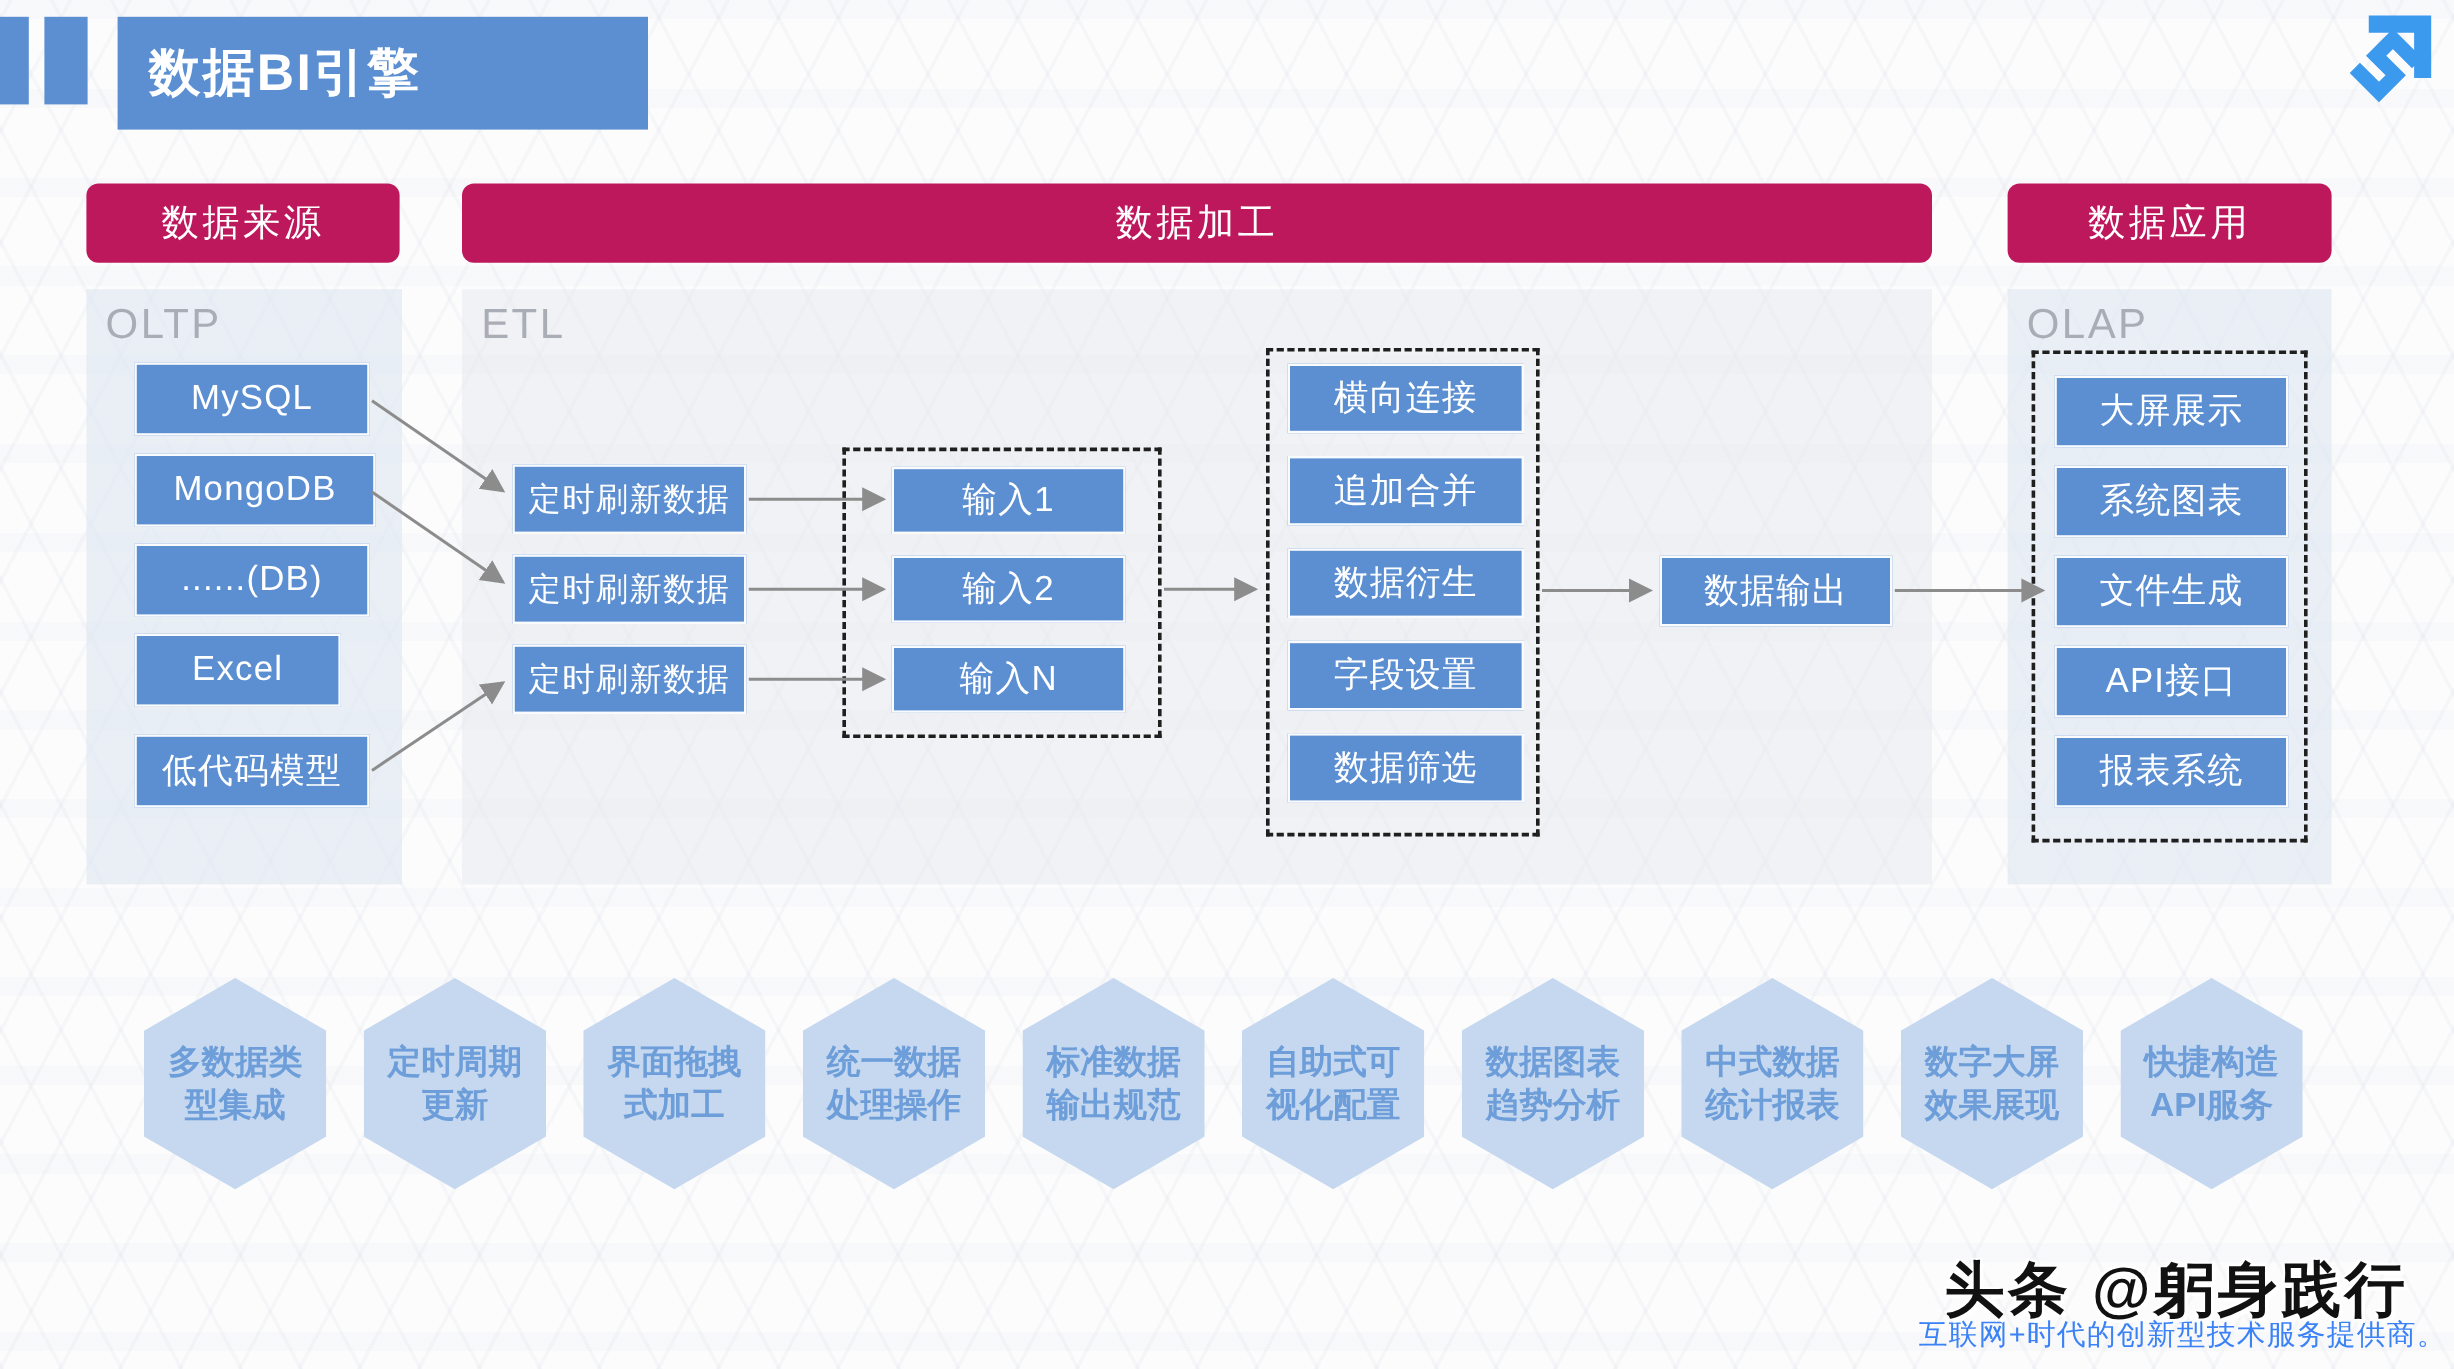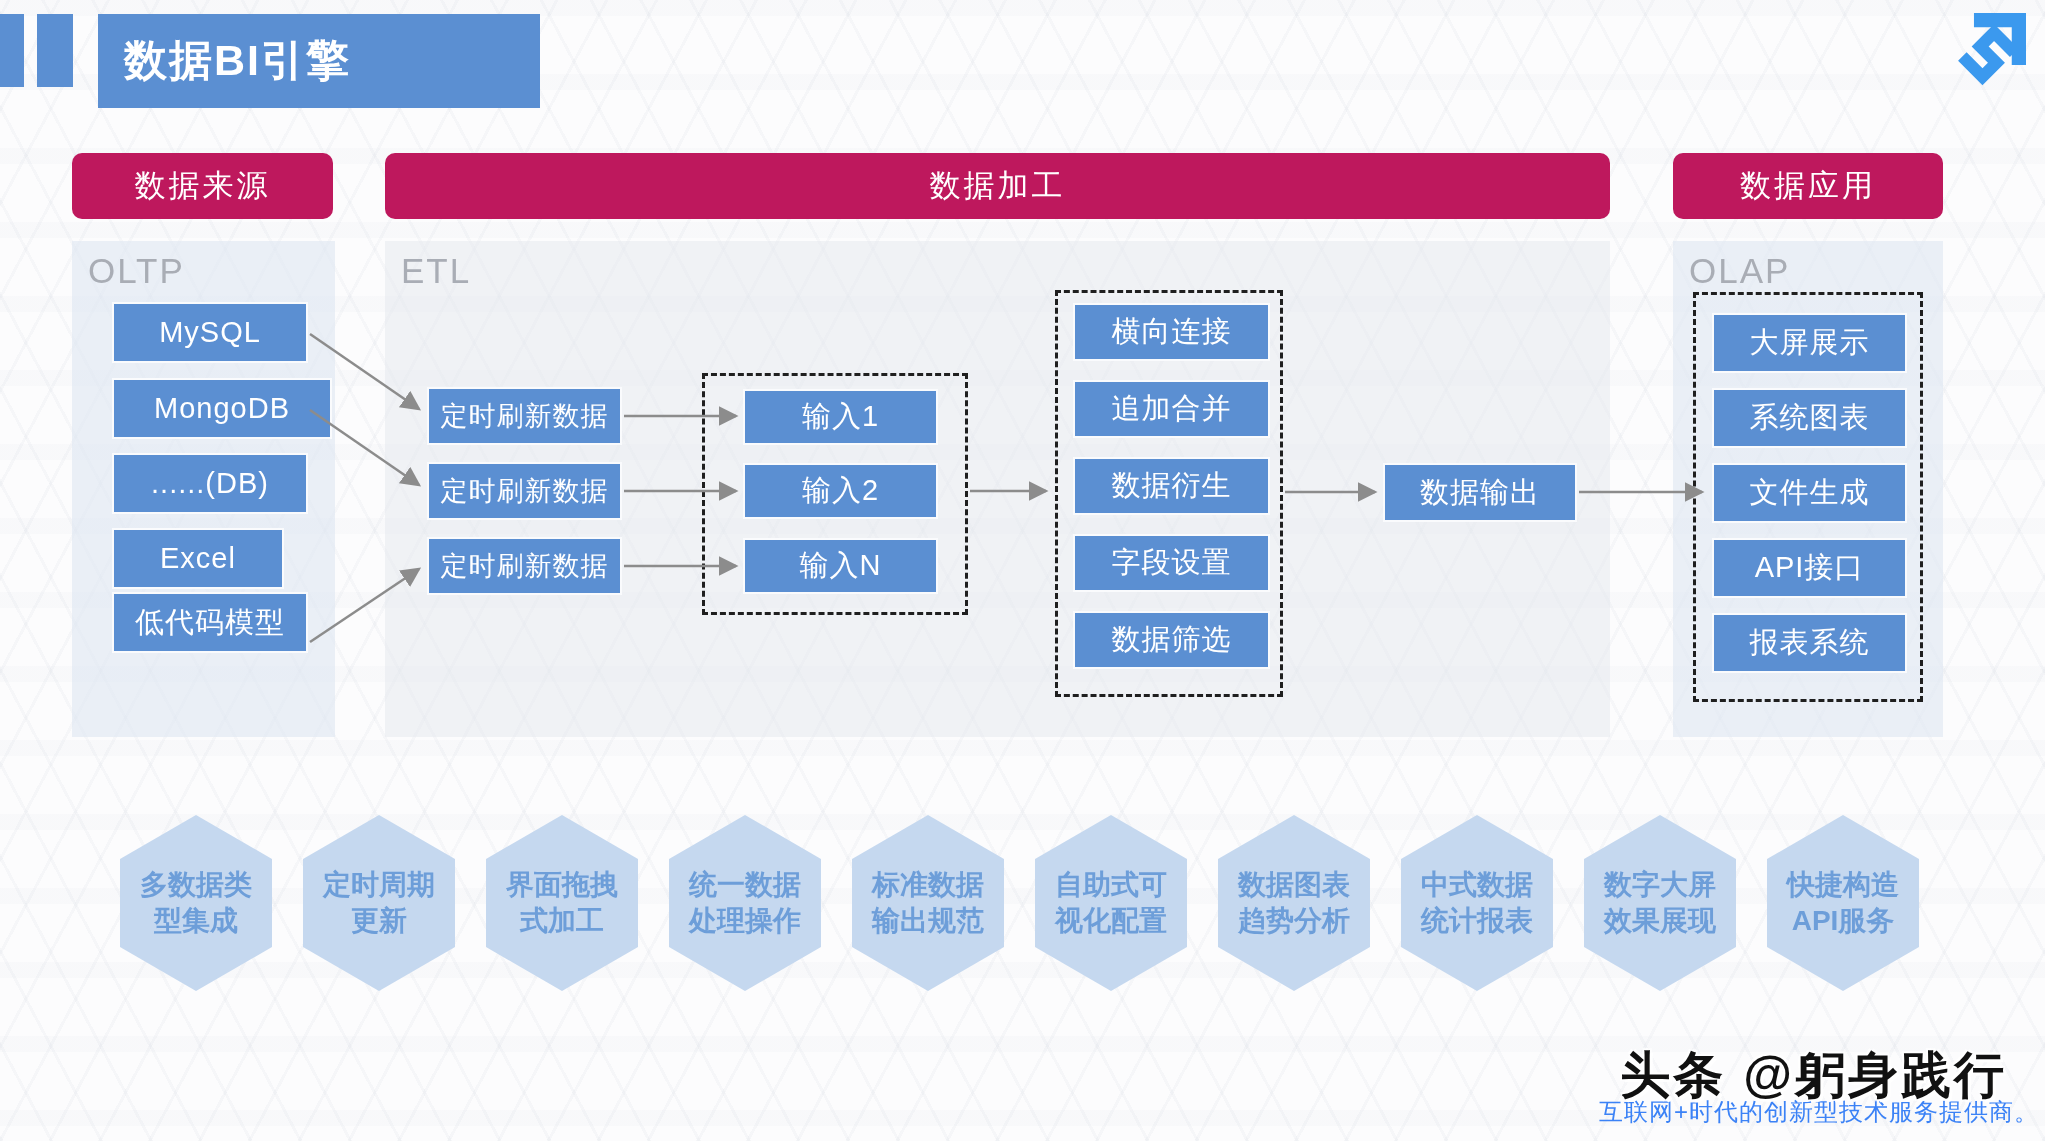--- a/index.html
+++ b/index.html
@@ -83,24 +83,24 @@
   </svg>
 
   <div class="col-header hdr-source">数据来源</div>
   <div class="col-header hdr-processing">数据加工</div>
   <div class="col-header hdr-application">数据应用</div>
 
   <div class="panel panel-source">
     <div class="group-label">OLTP</div>
   </div>
   <div class="node" style="left:112px;top:302px;width:196px;height:61px;">MySQL</div>
-  <div class="node" style="left:112px;top:378px;width:220px;height:61px;">MongoDB</div>
+  <div class="node" style="left:112px;top:378px;width:201px;height:61px;">MongoDB</div>
   <div class="node" style="left:112px;top:453px;width:196px;height:61px;">......(DB)</div>
   <div class="node" style="left:112px;top:528px;width:172px;height:61px;">Excel</div>
-  <div class="node" style="left:112px;top:592px;width:196px;height:61px;">低代码模型</div>
+  <div class="node" style="left:112px;top:612px;width:196px;height:61px;">低代码模型</div>
 
   <div class="panel panel-processing">
     <div class="group-label">ETL</div>
   </div>
   <div class="node" style="left:427px;top:387px;width:195px;height:58px;font-size:27px;">定时刷新数据</div>
   <div class="node" style="left:427px;top:462px;width:195px;height:58px;font-size:27px;">定时刷新数据</div>
   <div class="node" style="left:427px;top:537px;width:195px;height:58px;font-size:27px;">定时刷新数据</div>
 
   <div class="dashed" style="left:702px;top:373px;width:266px;height:242px;"></div>
   <div class="node" style="left:743px;top:389px;width:195px;height:56px;">输入1</div>

